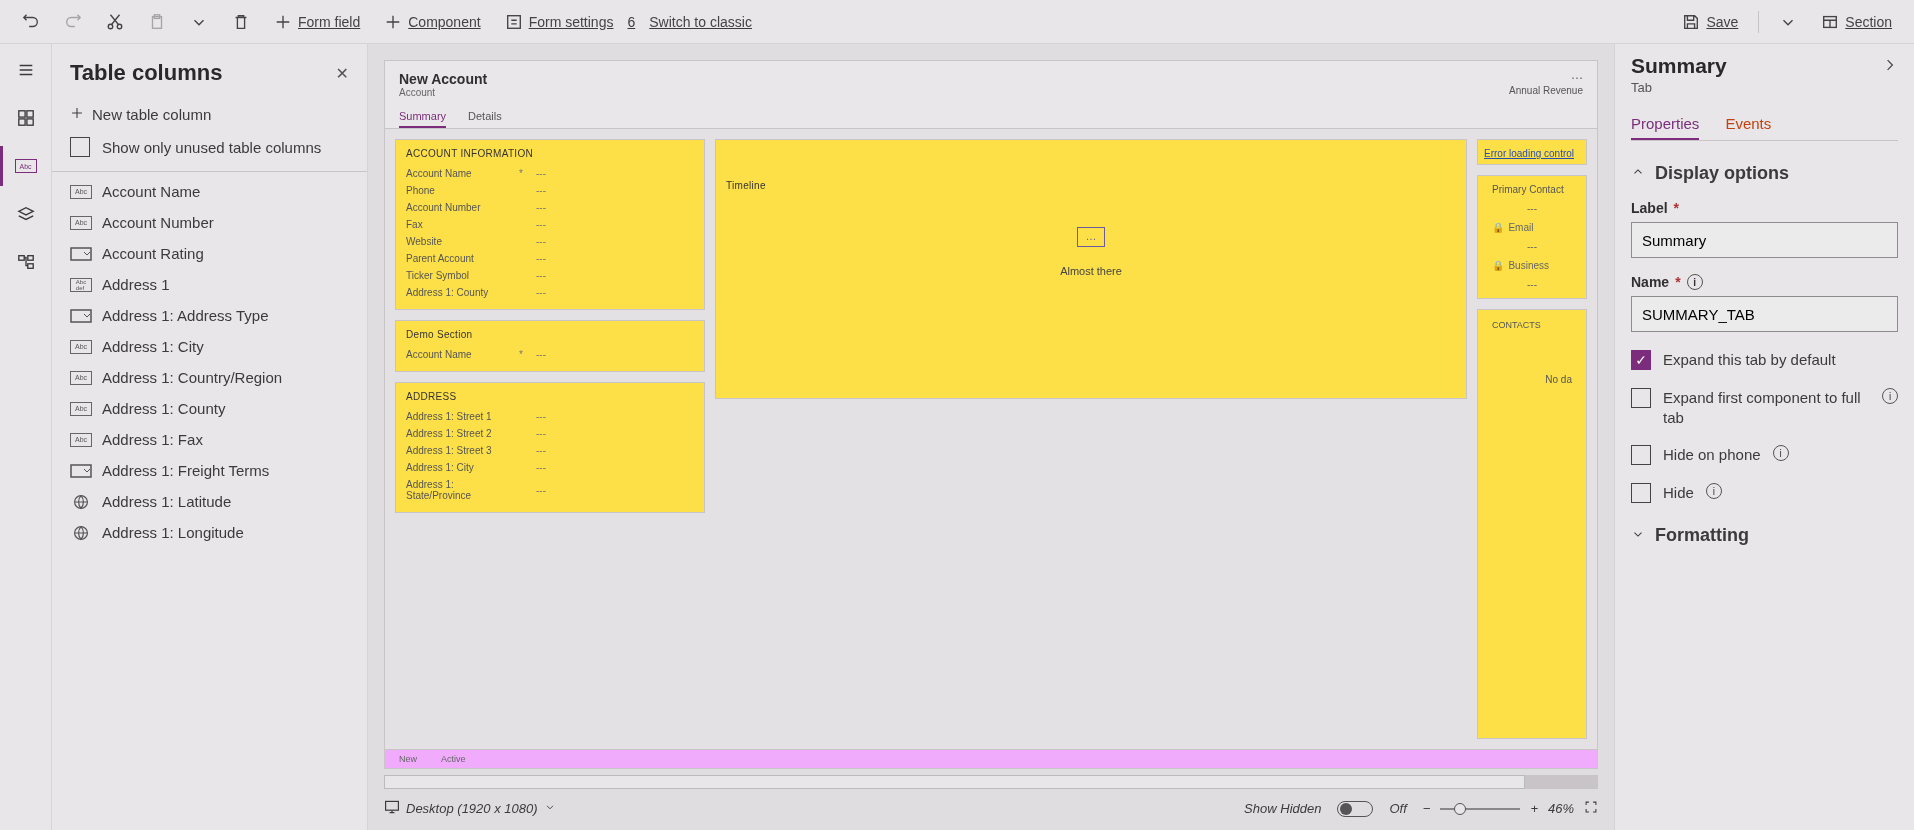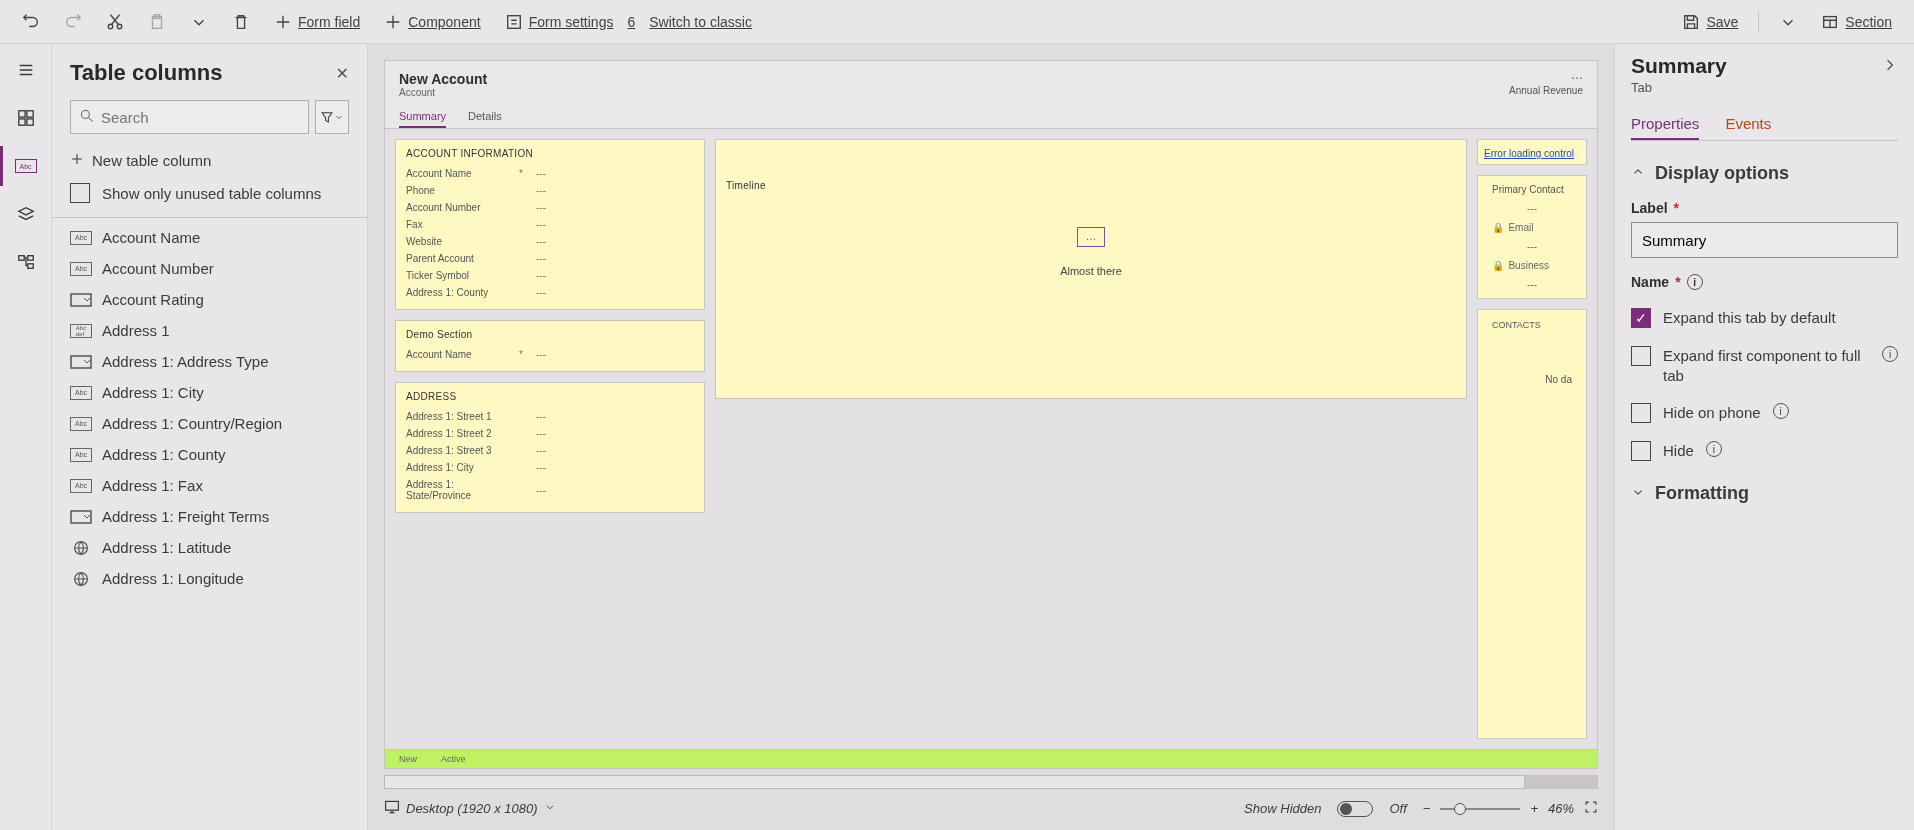--- a/index.html
+++ b/index.html
@@ -52,34 +52,34 @@
   .canvas-sub { font-size: 10px; color: #666; }
   .annual { font-size: 10px; color: #555; align-self: flex-end; }
   .canvas-tabs { display: flex; gap: 22px; padding: 0 14px; font-size: 11px; border-bottom: 1px solid #c8c4c8; }
   .ctab { padding: 6px 0 4px 0; cursor: pointer; color: #555; font-size: 11px; }
   .ctab.active { color: #7b2d7b; border-bottom: 2px solid #7b2d7b; }
   .canvas-body { display: flex; gap: 10px; padding: 10px; flex: 1; overflow: hidden; background: #e4e1e4; }
   .col { display: flex; flex-direction: column; gap: 10px; overflow: auto; }
   .col.c1 { flex: 0 0 310px; }
   .col.c2 { flex: 1; }
   .col.c3 { flex: 0 0 110px; }
-  .sec { border: 1px solid #c8c4c8; background: #fef9c3; padding: 8px 10px; }
+  .sec { border: 1px solid #c8c4c8; background: #fde047; padding: 8px 10px; }
   .sec-title { font-size: 10px; color: #333; letter-spacing: 0.3px; margin-bottom: 6px; }
   .fieldrow { display: flex; align-items: center; font-size: 10px; color: #555; padding: 3px 0; gap: 10px; }
   .fieldrow .flabel { flex: 0 0 100px; }
   .fieldrow .freq { color: #777; width: 10px; text-align: center; }
   .fieldrow .fval { flex: 1; color: #777; }
   .timeline { display: flex; flex-direction: column; align-items: center; justify-content: flex-start; padding-top: 40px; }
   .timeline .tl-ico { width: 28px; height: 20px; border: 1px solid #6b5b9e; margin-top: 30px; position: relative; }
   .timeline .tl-ico::before { content: "…"; position: absolute; left: 50%; top: 50%; transform: translate(-50%, -60%); font-size: 11px; color: #6b5b9e; }
   .timeline .tl-text { font-size: 11px; color: #444; margin-top: 18px; }
   .errlink { font-size: 10px; color: #2a4db0; text-decoration: underline; }
   .side-small { font-size: 10px; color: #555; padding: 4px 8px; }
   .side-row { display: flex; align-items: center; gap: 4px; font-size: 10px; color: #666; padding: 4px 8px; }
-  .canvas-status { font-size: 9px; color: #666; padding: 4px 14px; background: #bef264; border-top: 1px solid #c8c4c8; display: flex; gap: 24px; }
+  .canvas-status { font-size: 9px; color: #666; padding: 4px 14px; background: #f0abfc; border-top: 1px solid #c8c4c8; display: flex; gap: 24px; }
   
   .canvas-hscroll { height: 14px; margin: 6px 16px 0 16px; background: #c8c4c8; position: relative; }
   .canvas-hscroll .thumb { position: absolute; left: 0; top: 0; bottom: 0; width: 94%; background: #e8e6e8; border: 1px solid #bbb; }
   
   .canvas-footer { display: flex; align-items: center; padding: 10px 16px 12px 16px; gap: 10px; font-size: 13px; font-style: italic; }
   .device { display: flex; align-items: center; gap: 6px; cursor: pointer; }
   .cf-right { margin-left: auto; display: flex; align-items: center; gap: 16px; }
   .toggle { width: 36px; height: 16px; border-radius: 8px; border: 1px solid #555; position: relative; cursor: pointer; }
   .toggle .knob { width: 12px; height: 12px; background: #555; border-radius: 50%; position: absolute; top: 1px; left: 2px; }
   .zoom { display: flex; align-items: center; gap: 10px; }
@@ -249,37 +249,20 @@
           <path d="M8 5 H10 V14 H12 M10 5 V14"></path>
         </svg>
       </div>
   </div>
 
   <div class="leftpanel">
     <div class="lp-header">
       <div class="lp-title">Table columns</div>
       <div class="lp-close">✕</div>
     </div>
-    <div class="lp-searchrow">
-      <div class="lp-search">
-        <span style="color:#777;margin-right:6px"><svg width="16" height="16" viewBox="0 0 20 20">
-              <circle cx="8" cy="8" r="5"></circle>
-              <path d="M12 12 L17 17"></path>
-            </svg></span>
-        <input placeholder="Search" style="">
-      </div>
-      <div class="lp-filter">
-        <svg width="14" height="14" viewBox="0 0 20 20">
-            <path d="M3 4 H17 L12 11 V17 L8 15 V11 Z"></path>
-          </svg>
-        <svg width="10" height="10" viewBox="0 0 20 20">
-            <path d="M5 8 L10 13 L15 8"></path>
-          </svg>
-      </div>
-    </div>
     <div class="lp-new">
       <span><svg width="14" height="14" viewBox="0 0 20 20">
             <path d="M10 3 V17 M3 10 H17"></path>
           </svg></span>
       <span>New table column</span>
     </div>
     <div class="lp-unused">
       <div class="cb"></div>
       <span>Show only unused table columns</span>
     </div>
@@ -563,20 +546,21 @@
           <span class="req">*</span>
         </div>
       <input class="rp-input" value="Summary" style="">
     </div>
     <div class="rp-field">
       <div class="rp-label">
           <span>Name</span> 
           <span class="req">*</span> 
           <span class="info-ico">i</span>
         </div>
+      <input class="rp-input" value="SUMMARY_TAB" style="">
     </div>
     <div class="rp-check">
       <div class="cb checked"></div>
       <div class="cb-label">Expand this tab by default</div>
     </div>
     <div class="rp-check">
       <div class="cb"></div>
       <div class="cb-label">Expand first component to full tab</div>
       <span class="info-ico">i</span>
     </div>

